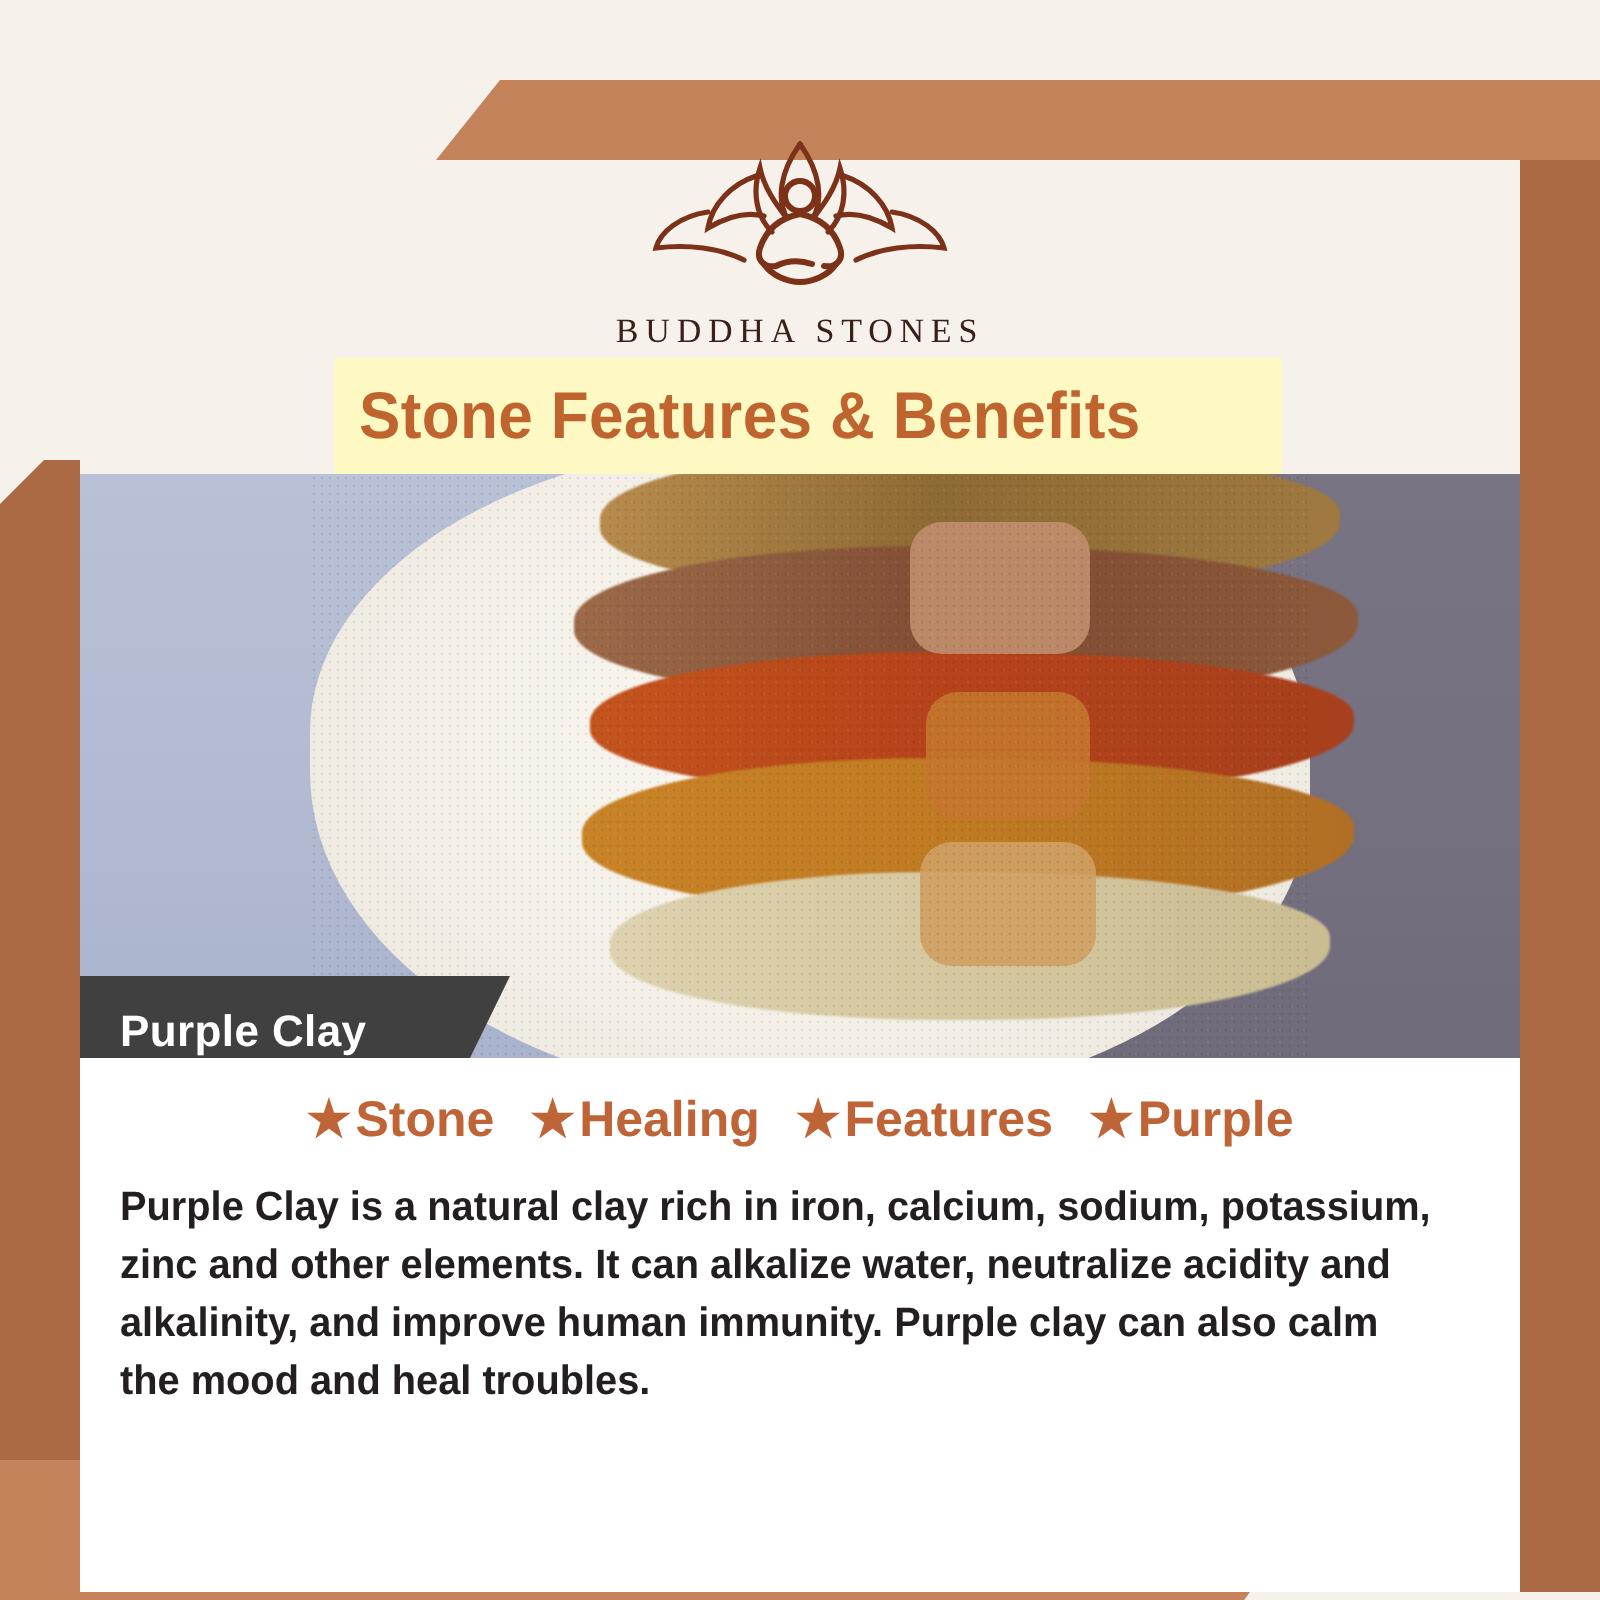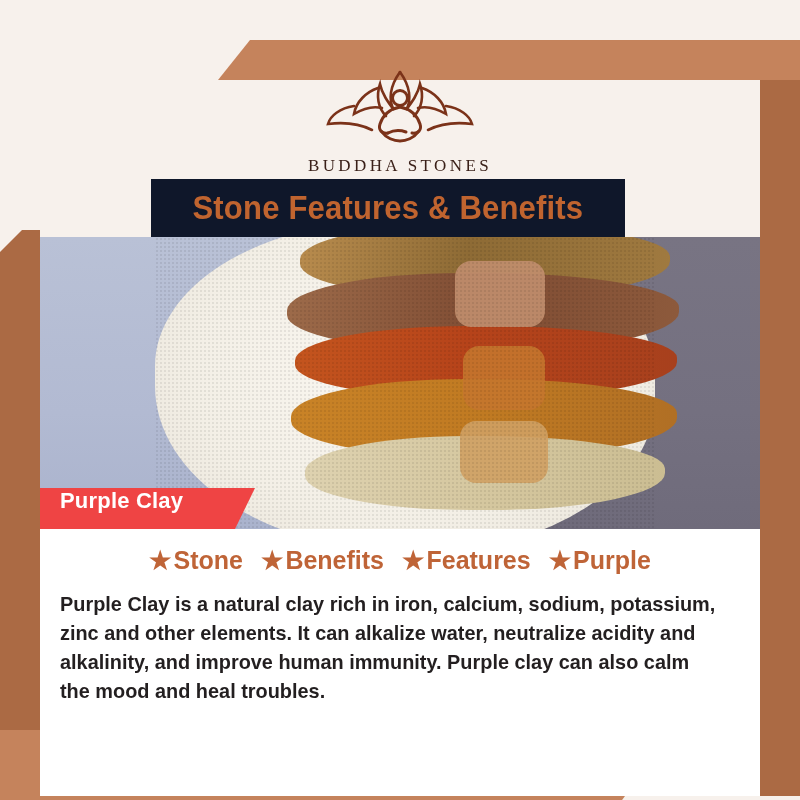--- a/index.html
+++ b/index.html
@@ -45,23 +45,23 @@
   }
   .logo-mark{width:160px;height:88px;display:block;}
   .logo-word{
     margin-top:6px;
     font-family:"Liberation Serif", serif;
     font-size:17px;letter-spacing:3.4px;color:#3a2018;font-weight:400;
   }
 
   
   .title-banner{
-    position:absolute;top:139px;left:151px;width:474px;height:58px;
-    background:#0f172a;
-    display:flex;align-items:center;justify-content:center;
+    position:absolute;top:139px;left:167px;width:474px;height:58px;
+    background:#fef9c3;
+    display:flex;align-items:center;justify-content:flex-start;
   }
   .title-text{
     font-family:"Liberation Sans Narrow","Liberation Sans",sans-serif;
     font-weight:bold;font-size:33px;color:#c0642f;
     letter-spacing:.2px;white-space:nowrap;
     transform:scaleX(.94);
   }
 
   
   .photo{
@@ -88,23 +88,23 @@
   .c2{left:308px;top:125px;width:82px;height:64px;background:#c4762e;opacity:.9;}
   .c3{left:305px;top:200px;width:88px;height:62px;background:#cfa063;opacity:.9;}
   .grain{position:absolute;inset:0;opacity:.22;
     background-image:radial-gradient(rgba(0,0,0,.35) .7px,transparent .8px),
                      radial-gradient(rgba(255,255,255,.3) .6px,transparent .7px);
     background-size:4px 4px,6px 6px;background-position:0 0,2px 3px;}
 
   
   .clay-tag{
     position:absolute;top:448px;left:40px;width:215px;height:41px;
-    background:#ef4444;
+    background:#404040;
     clip-path:polygon(0 0,100% 0,calc(100% - 20px) 100%,0 100%);
-    display:flex;align-items:flex-start;
+    display:flex;align-items:flex-end;
   }
   .clay-tag-text{
     margin-left:20px;color:#ffffff;font-weight:bold;font-size:22px;letter-spacing:.2px;
   }
 
   
   .content{
     position:absolute;top:489px;left:40px;width:720px;height:267px;
     background:#ffffff;
   }
@@ -181,21 +181,21 @@
   </div>
 
   <div class="content">
     <div class="features">
       <div class="feature">
         <span class="star">★</span>
         <span>Stone</span>
       </div>
       <div class="feature">
         <span class="star">★</span>
-        <span>Benefits</span>
+        <span>Healing</span>
       </div>
       <div class="feature">
         <span class="star">★</span>
         <span>Features</span>
       </div>
       <div class="feature">
         <span class="star">★</span>
         <span>Purple</span>
       </div>
     </div>

